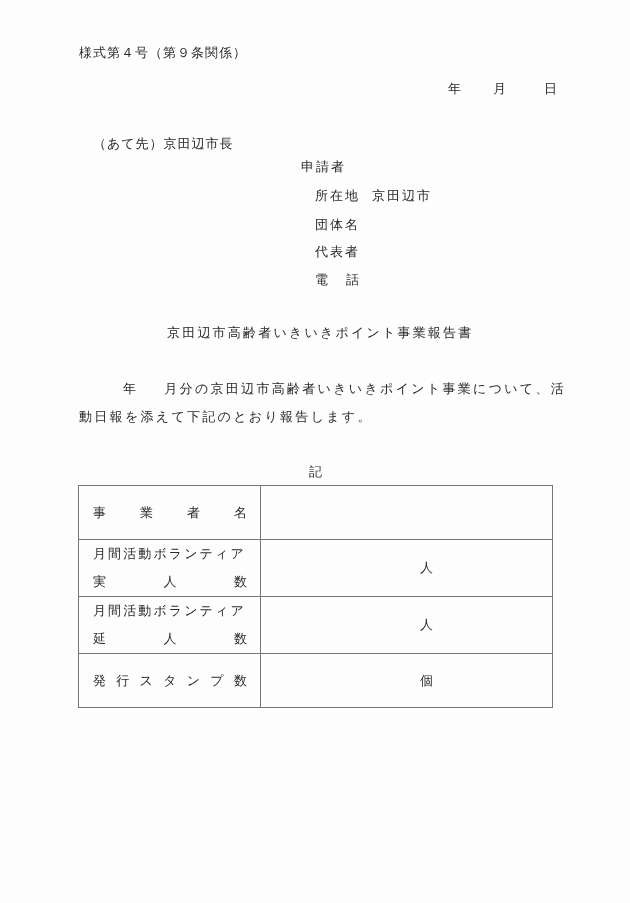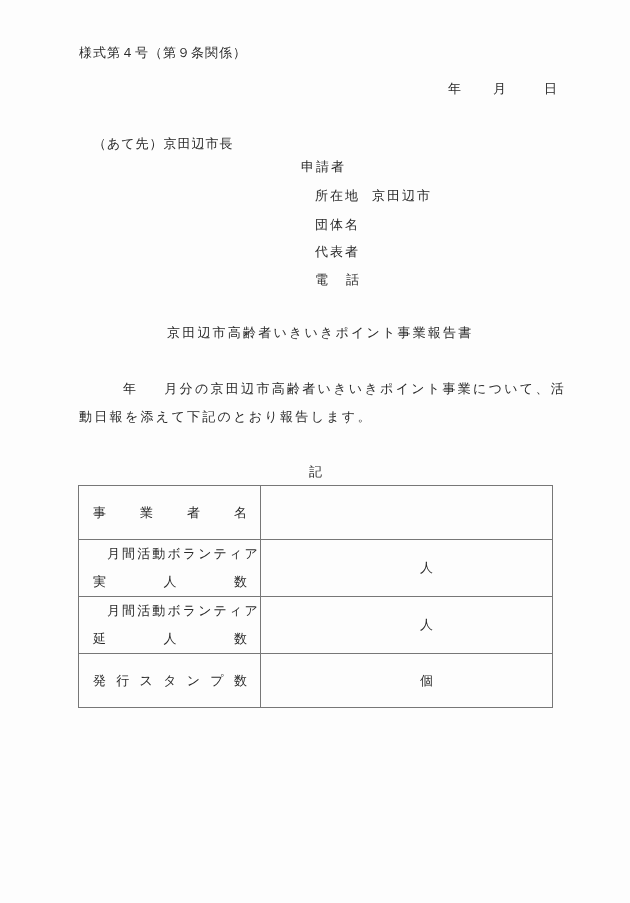--- a/index.html
+++ b/index.html
@@ -67,21 +67,20 @@
       display: flex;
       justify-content: space-between;
       width: 154px;
       line-height: 28px;
     }
     .label-two {
       display: block;
       width: 154px;
       line-height: 28px;
       letter-spacing: 2.1px;
-      margin-left: 14px;
     }
     .value-cell { text-align: center; }
     .unit { display: inline-block; margin-left: 40px; }
   </style>
 </head>
 <body>
 
 <div id="form-number" class="abs">様式第４号（第９条関係）</div>
 
 <div id="date-line" class="abs">

